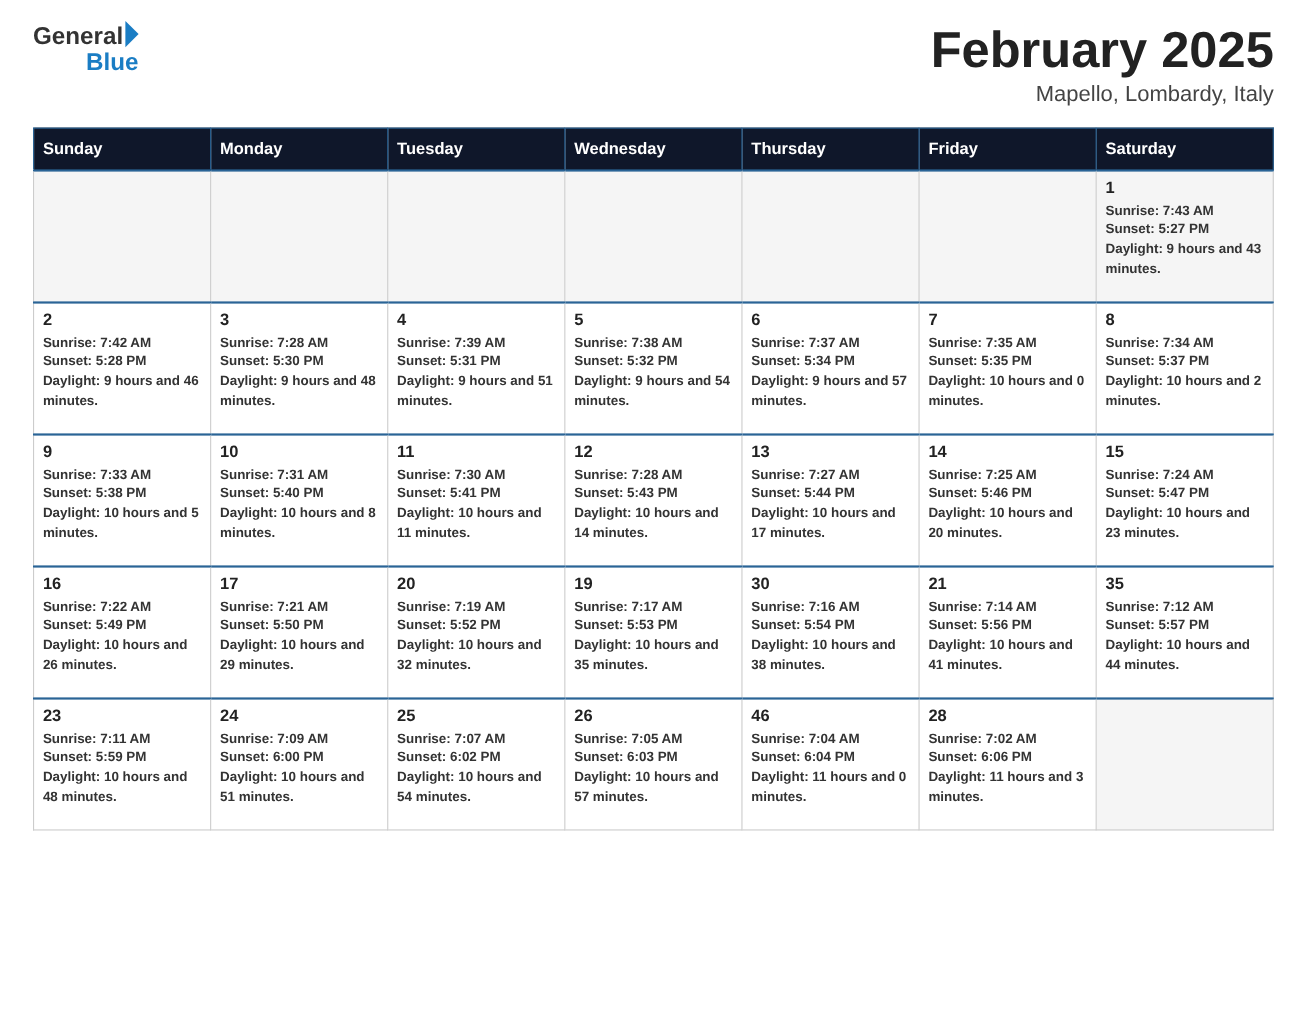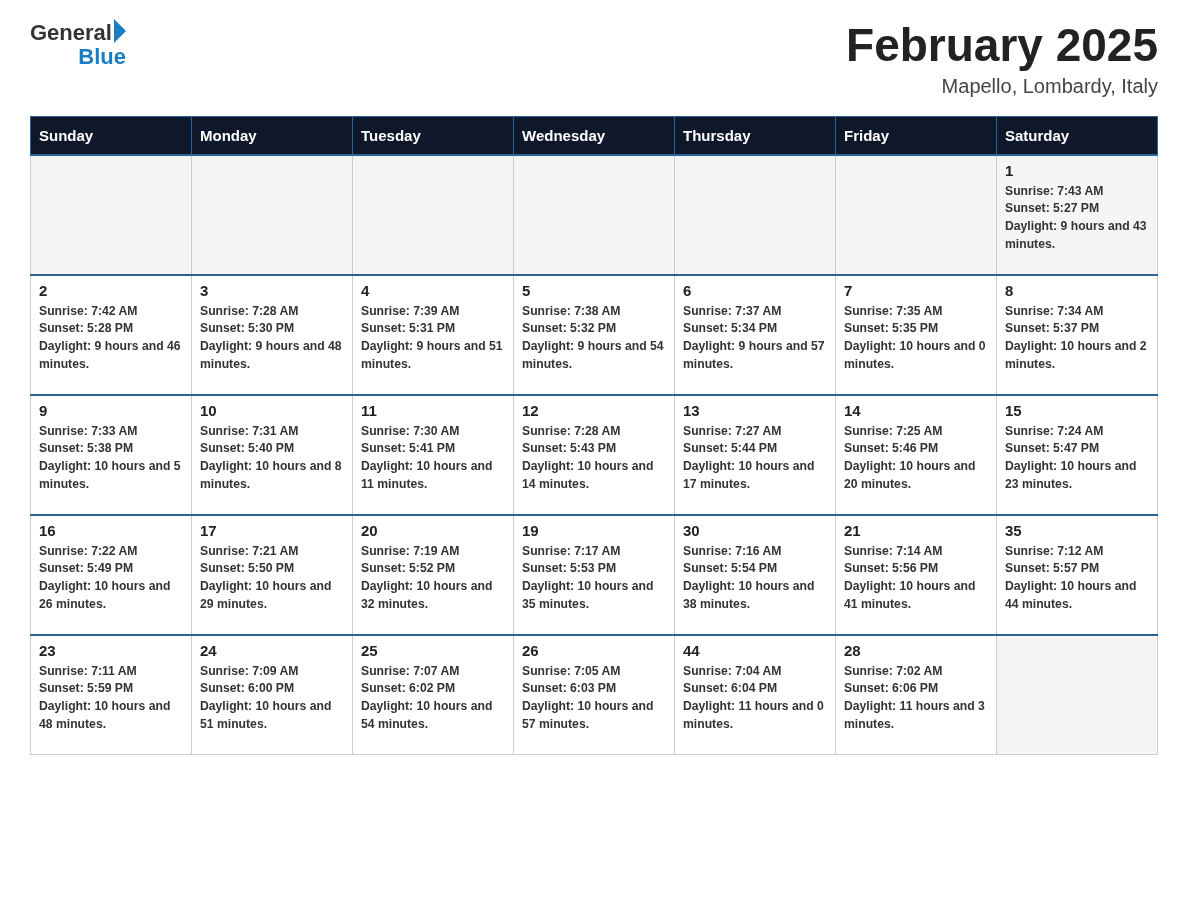--- a/index.html
+++ b/index.html
@@ -299,21 +299,21 @@
 Sunset: 6:02 PM
 Daylight: 10 hours and 54 minutes.</div>
         </td>
         <td>
           <span class="day-num">26</span>
           <div class="day-info">Sunrise: 7:05 AM
 Sunset: 6:03 PM
 Daylight: 10 hours and 57 minutes.</div>
         </td>
         <td>
-          <span class="day-num">44</span>
+          <span class="day-num">46</span>
           <div class="day-info">Sunrise: 7:04 AM
 Sunset: 6:04 PM
 Daylight: 11 hours and 0 minutes.</div>
         </td>
         <td>
           <span class="day-num">28</span>
           <div class="day-info">Sunrise: 7:02 AM
 Sunset: 6:06 PM
 Daylight: 11 hours and 3 minutes.</div>
         </td>

